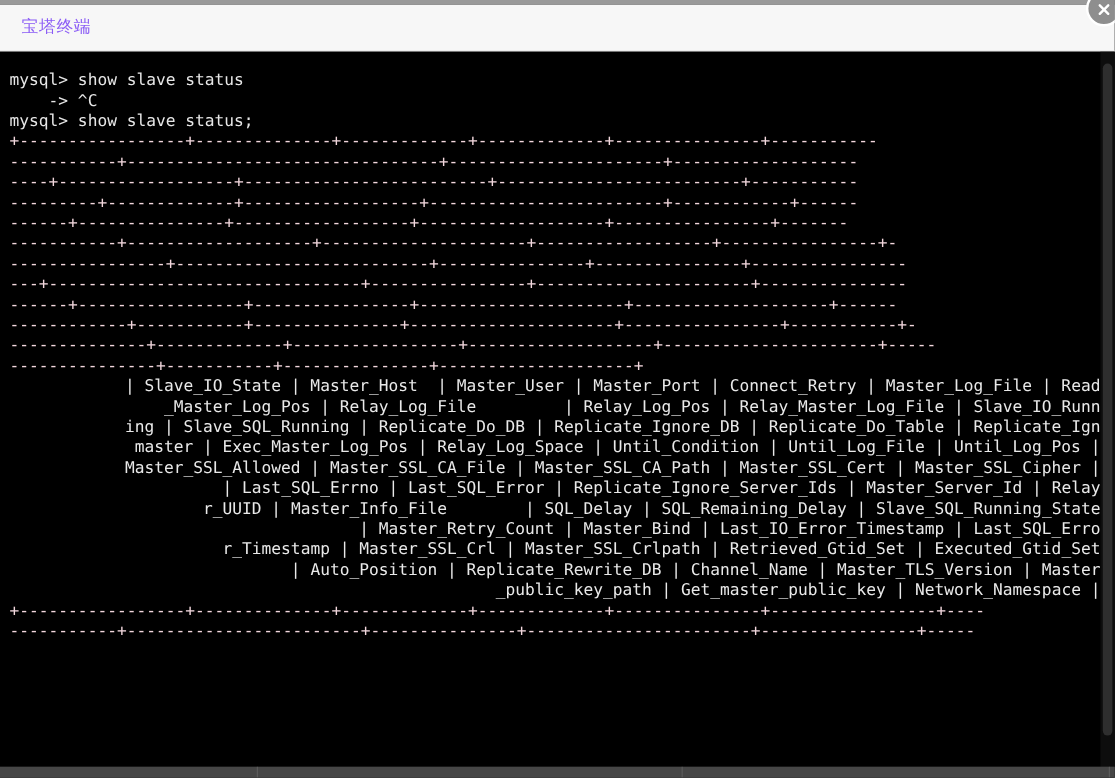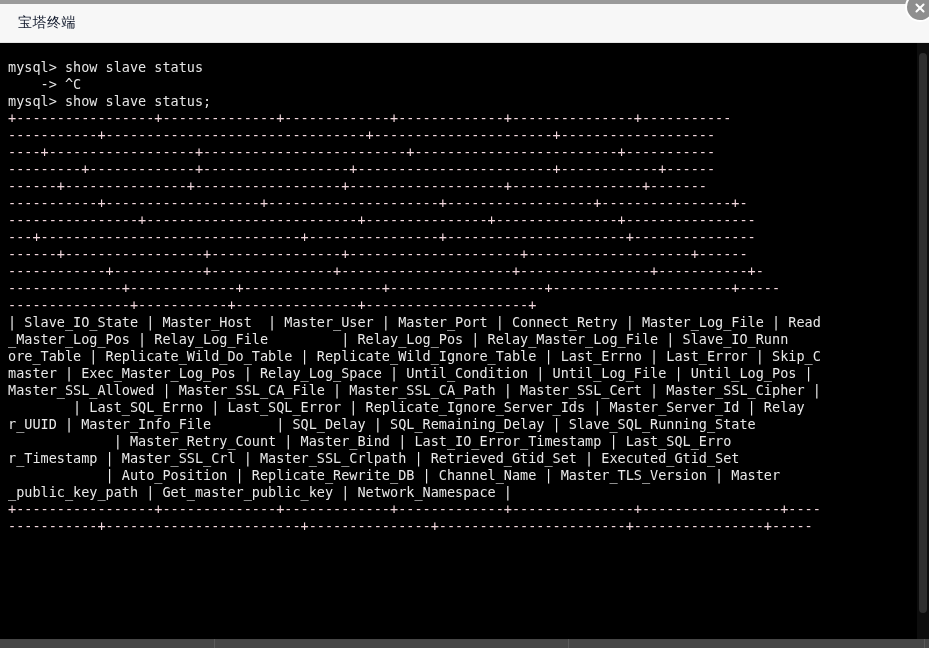--- a/index.html
+++ b/index.html
@@ -45,21 +45,21 @@
     box-sizing: border-box;
   }
 
   .titlebar-title {
     position: absolute;
     left: 18px;
     top: 50%;
     transform: translateY(-50%);
     font-family: Liberation Mono, monospace;
     font-size: 14px;
-    color: #0f172a;
+    color: #8b5cf6;
     letter-spacing: 0.5px;
     white-space: nowrap;
     user-select: none;
   }
 
   
   .close-btn {
     position: absolute;
     top: -8px;
     right: -6px;
@@ -116,20 +116,21 @@
     margin: 0;
   }
   .term-line.sep {
     color: #f2d7dd;
   }
   .term-line.prompt {
     color: #e6e6e6;
   }
   .term-line.header {
     color: #e9e9e9;
+    text-align: right;
   }
 
   
   .vscroll-track {
     position: absolute;
     top: 0;
     right: 0;
     width: 12px;
     height: 605px;
     background: #0d0d0d;
@@ -198,21 +199,21 @@
         <div class="term-line sep">------+---------------+------------------+-------------------+----------------+-------</div>
         <div class="term-line sep">-----------+-------------------+---------------------+------------------+----------------+-</div>
         <div class="term-line sep">----------------+--------------------------+---------------+---------------+----------------</div>
         <div class="term-line sep">---+--------------------------------+----------------+----------------------+---------------</div>
         <div class="term-line sep">------+-----------------+----------------+---------------------+--------------------+------</div>
         <div class="term-line sep">------------+-----------+---------------+---------------------+----------------+-----------+-</div>
         <div class="term-line sep">--------------+-------------+-----------------+-------------------+----------------------+-----</div>
         <div class="term-line sep">---------------+-----------+---------------+--------------------+</div>
         <div class="term-line header">| Slave_IO_State | Master_Host  | Master_User | Master_Port | Connect_Retry | Master_Log_File | Read</div>
         <div class="term-line header">_Master_Log_Pos | Relay_Log_File         | Relay_Log_Pos | Relay_Master_Log_File | Slave_IO_Runn</div>
-        <div class="term-line header">ore_Table | Replicate_Wild_Do_Table | Replicate_Wild_Ignore_Table | Last_Errno | Last_Error | Skip_C</div>
+        <div class="term-line header">ing | Slave_SQL_Running | Replicate_Do_DB | Replicate_Ignore_DB | Replicate_Do_Table | Replicate_Ign</div>
         <div class="term-line header">master | Exec_Master_Log_Pos | Relay_Log_Space | Until_Condition | Until_Log_File | Until_Log_Pos |</div>
         <div class="term-line header">Master_SSL_Allowed | Master_SSL_CA_File | Master_SSL_CA_Path | Master_SSL_Cert | Master_SSL_Cipher |</div>
         <div class="term-line header">        | Last_SQL_Errno | Last_SQL_Error | Replicate_Ignore_Server_Ids | Master_Server_Id | Relay</div>
         <div class="term-line header">r_UUID | Master_Info_File        | SQL_Delay | SQL_Remaining_Delay | Slave_SQL_Running_State</div>
         <div class="term-line header">             | Master_Retry_Count | Master_Bind | Last_IO_Error_Timestamp | Last_SQL_Erro</div>
         <div class="term-line header">r_Timestamp | Master_SSL_Crl | Master_SSL_Crlpath | Retrieved_Gtid_Set | Executed_Gtid_Set</div>
         <div class="term-line header">            | Auto_Position | Replicate_Rewrite_DB | Channel_Name | Master_TLS_Version | Master</div>
         <div class="term-line header">_public_key_path | Get_master_public_key | Network_Namespace |</div>
         <div class="term-line sep">+-----------------+--------------+-------------+-------------+---------------+-----------------+----</div>
         <div class="term-line sep">-----------+------------------------+---------------+-----------------------+----------------+-----</div>

